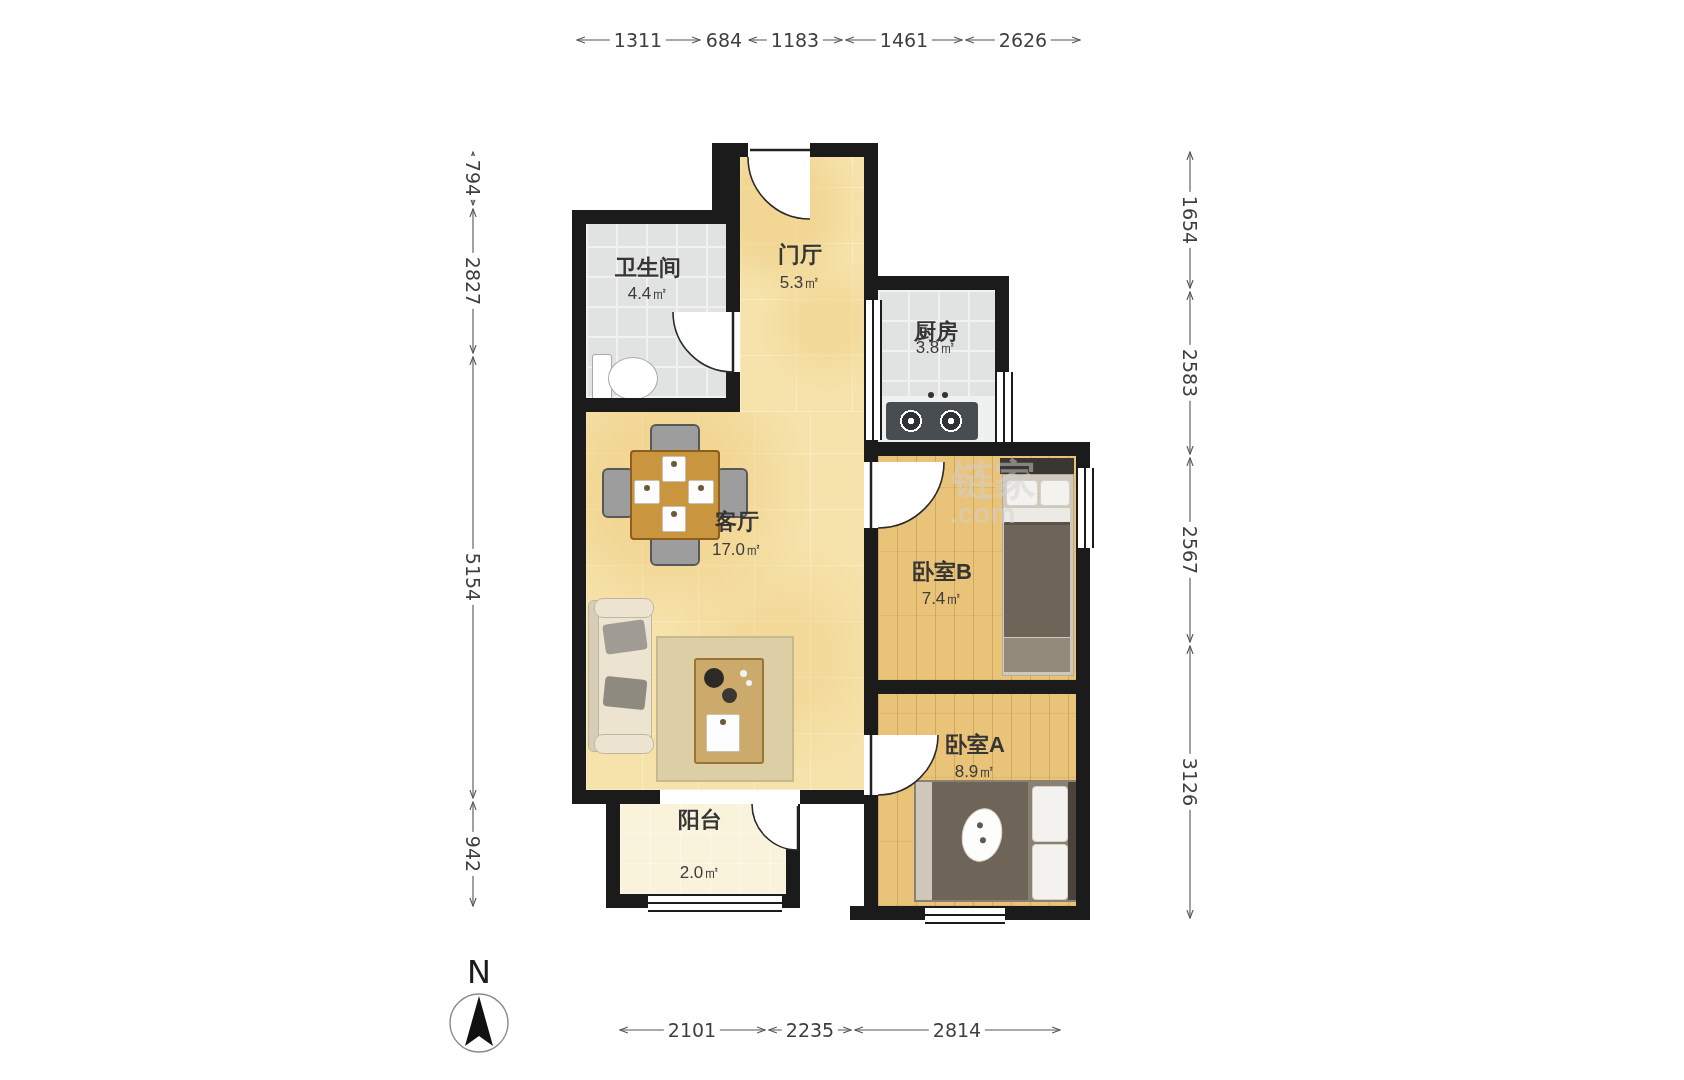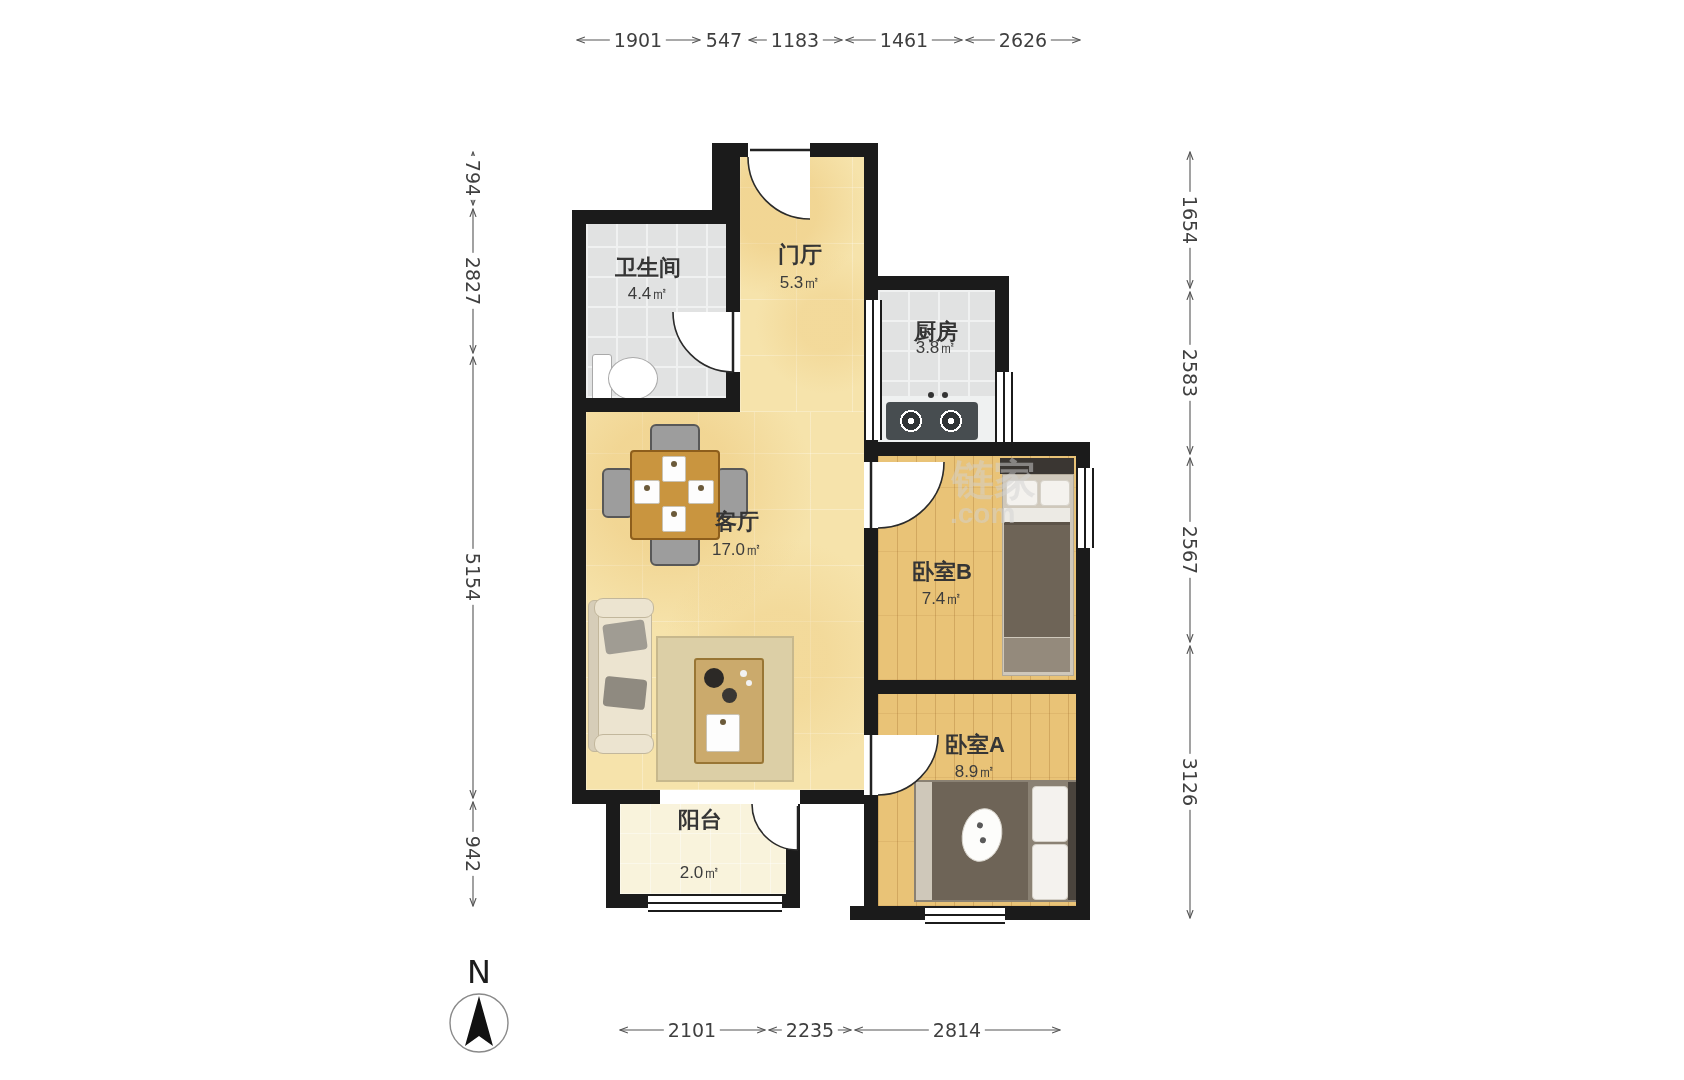--- a/index.html
+++ b/index.html
@@ -218,22 +218,22 @@
       <line x1="769" y1="1030" x2="851" y2="1030" marker-start="url(#ar)" marker-end="url(#ar)"></line>
       <line x1="855" y1="1030" x2="1060" y2="1030" marker-start="url(#ar)" marker-end="url(#ar)"></line>
     </g>
 
     <g>
       <circle cx="479" cy="1023" r="29" fill="#ffffff" stroke="#8a8a8a" stroke-width="1.4"></circle>
       <polygon points="479,996 465,1046 479,1036 493,1046" fill="#111111"></polygon>
     </g>
   </svg>
 
-  <div class="dim" style="left:638px;top:40px">1901</div>
-  <div class="dim" style="left:724px;top:40px">547</div>
+  <div class="dim" style="left:638px;top:40px">1311</div>
+  <div class="dim" style="left:724px;top:40px">684</div>
   <div class="dim" style="left:795px;top:40px">1183</div>
   <div class="dim" style="left:904px;top:40px">1461</div>
   <div class="dim" style="left:1023px;top:40px">2626</div>
 
   <div class="dim dim-v" style="left:473px;top:178px">794</div>
   <div class="dim dim-v" style="left:473px;top:281px">2827</div>
   <div class="dim dim-v" style="left:473px;top:577px">5154</div>
   <div class="dim dim-v" style="left:473px;top:854px">942</div>
 
   <div class="dim dim-v" style="left:1190px;top:220px">1654</div>

